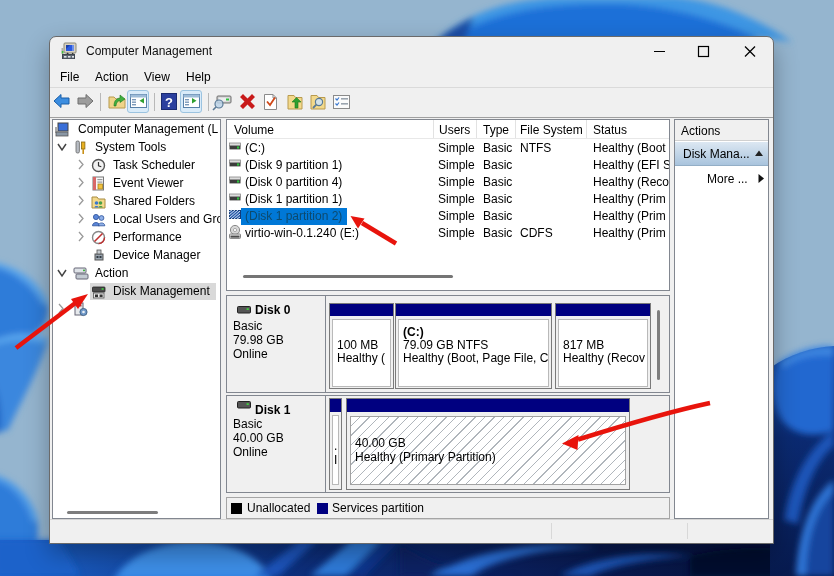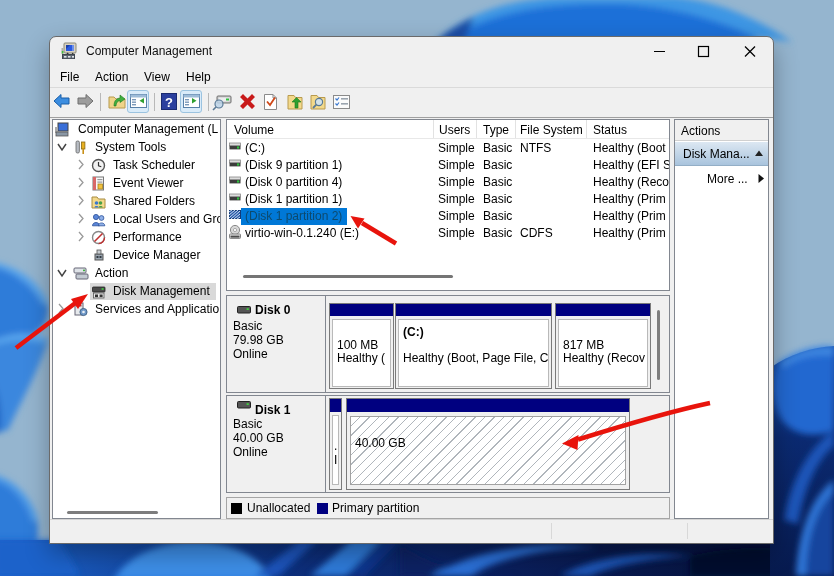--- a/index.html
+++ b/index.html
@@ -204,21 +204,20 @@
     <div class="trow" style="left:25px;top:2px">Computer Management (L</div>
     <div class="trow" style="left:42px;top:20px">System Tools</div>
     <div class="trow" style="left:60px;top:38px">Task Scheduler</div>
     <div class="trow" style="left:60px;top:56px">Event Viewer</div>
     <div class="trow" style="left:60px;top:74px">Shared Folders</div>
     <div class="trow" style="left:60px;top:92px">Local Users and Gro</div>
     <div class="trow" style="left:60px;top:110px">Performance</div>
     <div class="trow" style="left:60px;top:128px">Device Manager</div>
     <div class="trow" style="left:42px;top:146px">Action</div>
     <div class="trow" style="left:60px;top:164px">Disk Management</div>
-    <div class="trow" style="left:42px;top:182px">Services and Applicatio</div>
     <svg class="abs" style="left:0;top:0" width="168" height="200" viewBox="0 0 168 200">
 
       <path d="M5,24 L9,30 L13,24" fill="none" stroke="#444" stroke-width="1.5"></path>
       <path d="M26,40 L30,44.5 L26,49" fill="none" stroke="#9a9a9a" stroke-width="1.3"></path>
       <path d="M26,58 L30,62.5 L26,67" fill="none" stroke="#9a9a9a" stroke-width="1.3"></path>
       <path d="M26,76 L30,80.5 L26,85" fill="none" stroke="#9a9a9a" stroke-width="1.3"></path>
       <path d="M26,94 L30,98.5 L26,103" fill="none" stroke="#9a9a9a" stroke-width="1.3"></path>
       <path d="M26,112 L30,116.5 L26,121" fill="none" stroke="#9a9a9a" stroke-width="1.3"></path>
       <path d="M5,150 L9,156 L13,150" fill="none" stroke="#444" stroke-width="1.5"></path>
       <path d="M6,184 L10,188.5 L6,193" fill="none" stroke="#9a9a9a" stroke-width="1.3"></path>
@@ -382,20 +381,21 @@
     <div class="pbox" style="left:103px;top:8px;width:65px;height:86px">
         <div class="navy abs" style="left:0;top:0;width:100%;height:12px"></div>
       <div class="pbody" style="left:2px;top:15px;width:59px;height:68px"></div>
       <div class="ptxt" style="left:7px;top:34px;width:55px">100 MB</div>
       <div class="ptxt" style="left:7px;top:47px;width:55px">Healthy (</div>
     </div>
     <div class="pbox" style="left:169px;top:8px;width:157px;height:86px">
         <div class="navy abs" style="left:0;top:0;width:100%;height:12px"></div>
       <div class="pbody" style="left:2px;top:15px;width:151px;height:68px"></div>
       <div class="ptxt" style="left:7px;top:21px;width:146px;font-weight:bold">(C:)</div>
+      <div class="ptxt" style="left:7px;top:34px;width:146px">79.09 GB NTFS</div>
       <div class="ptxt" style="left:7px;top:47px;width:146px">Healthy (Boot, Page File, Cr</div>
     </div>
     <div class="pbox" style="left:329px;top:8px;width:96px;height:86px">
         <div class="navy abs" style="left:0;top:0;width:100%;height:12px"></div>
       <div class="pbody" style="left:2px;top:15px;width:90px;height:68px"></div>
       <div class="ptxt" style="left:7px;top:34px;width:85px">817 MB</div>
       <div class="ptxt" style="left:7px;top:47px;width:85px">Healthy (Recov</div>
     </div>
 
     <div class="abs" style="left:0;top:100px;width:444px;height:98px;border:1px solid #828790;background:#f0f0f0"></div>
@@ -412,29 +412,30 @@
         <div class="navy abs" style="left:0;top:0;width:100%;height:13px"></div>
       <div class="pbody" style="left:2px;top:16px;width:7px;height:70px"></div>
       <div class="ptxt" style="left:4px;top:40px;width:7px">.</div>
       <div class="ptxt" style="left:4px;top:54px;width:7px">I</div>
     </div>
     <div class="pbox" style="left:120px;top:103px;width:284px;height:92px">
         <div class="navy abs" style="left:0;top:0;width:100%;height:13px"></div>
       <div class="pbody" style="left:3px;top:17px;width:276px;height:69px;background:
         repeating-linear-gradient(135deg,#fff 0px,#fff 5.9px,#b0b6bc 5.9px,#b0b6bc 6.8px);border:1px solid #a2a2a2"></div>
       <div class="ptxt" style="left:8px;top:37px;width:270px;background:transparent">40.00 GB</div>
+      <div class="ptxt" style="left:8px;top:51px;width:270px">Healthy (Primary Partition)</div>
     </div>
     <div class="abs" style="left:431px;top:15px;width:3px;height:70px;border-radius:2px;background:#7d7d7d"></div>
   </div>
 
   <div id="legend">
     <div class="abs" style="left:4px;top:5px;width:11px;height:11px;background:#000"></div>
     <div class="t12 abs" style="left:20px;top:3px">Unallocated</div>
     <div class="abs" style="left:90px;top:5px;width:11px;height:11px;background:#000080"></div>
-    <div class="t12 abs" style="left:105px;top:3px">Primary partition</div>
+    <div class="t12 abs" style="left:105px;top:3px">Services partition</div>
   </div>
 
   <div id="actions" class="panel">
     <div class="abs" style="left:0;top:0;width:100%;height:21px;background:#f0f0f0;border-bottom:1px solid #d0d0d0"></div>
     <div class="t12 abs" style="left:6px;top:4px;font-weight:normal">Actions</div>
     <div class="abs" style="left:0;top:22px;width:100%;height:24px;background:linear-gradient(#dce7f2,#a9c4dd);border-bottom:1px solid #93aec6"></div>
     <div class="t12 abs" style="left:8px;top:27px">Disk Mana...</div>
     <svg class="abs" style="left:79px;top:29px" width="10" height="9">
         <path d="M1,7 L5,1.5 L9,7 Z" fill="#222"></path>
       </svg>

